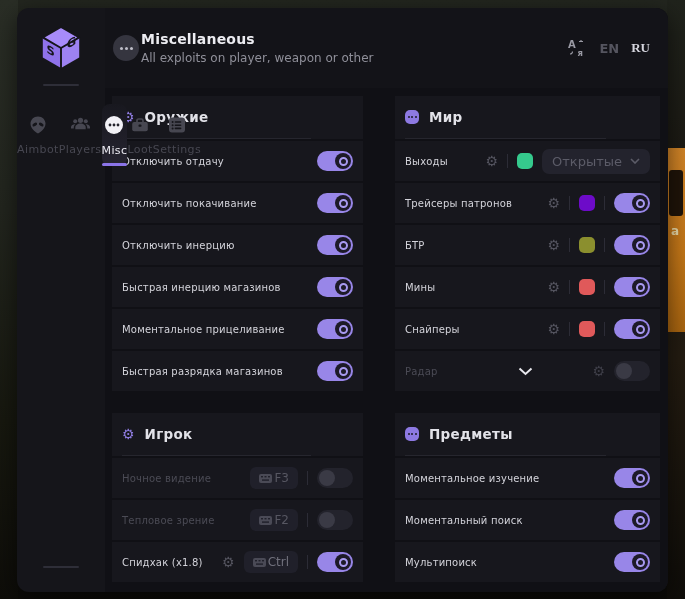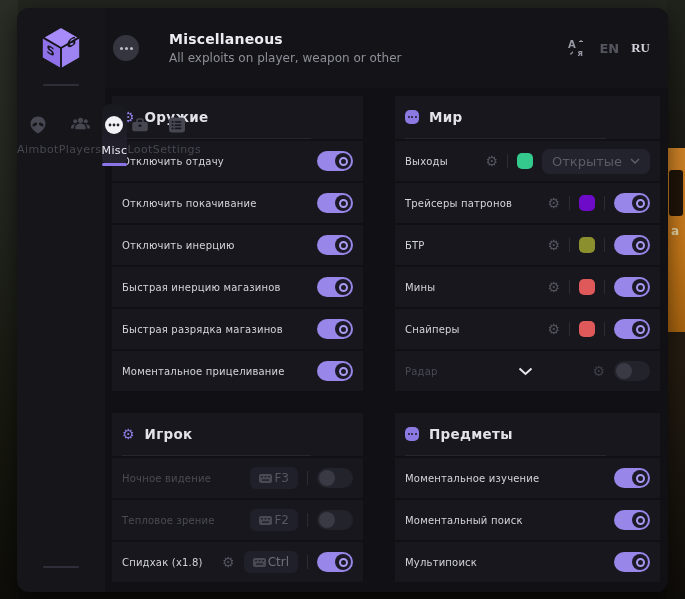--- a/index.html
+++ b/index.html
@@ -33,21 +33,21 @@
   .nav-item .nav-label{font-size:11px;margin-top:8px;letter-spacing:.4px;}
   .nav-item svg{display:block;}
   .nav-item.active{background:linear-gradient(180deg,#18181f 0%,#262430 100%);color:#ecebf2;}
   .nav-item.active::after{content:"";position:absolute;left:0;right:0;bottom:0;height:3px;
     background:#8b74e8;border-radius:2px;}
   
   .main{flex:1;display:flex;flex-direction:column;background:#101015;}
   .header{height:80px;flex:0 0 80px;display:flex;align-items:center;padding:0 18px 0 8px;background:#131318;}
   .h-icon{width:26px;height:26px;border-radius:50%;background:#35353f;display:flex;align-items:center;justify-content:center;gap:2px;flex:0 0 26px;}
   .h-icon i{width:3px;height:3px;border-radius:50%;background:#bdbdc7;display:block;}
-  .h-text{margin-left:30px;}
+  .h-text{margin-left:2px;}
   .h-title{font-size:14px;font-weight:700;color:#ececf1;letter-spacing:.2px;}
   .h-sub{font-size:12px;color:#8f8f99;margin-top:4px;}
   .lang{margin-left:auto;display:flex;align-items:center;gap:12px;}
   .lang .tr-icon{color:#9a9aa4;}
   .lang-en{font-size:13px;font-weight:600;color:#55555f;cursor:pointer;}
   .lang-ru{font-size:13px;font-weight:700;color:#d4d4dc;cursor:pointer;font-family:Liberation Serif, serif;}
   
   .content{flex:1;display:flex;gap:32px;padding:8px 8px 0 7px;}
   .col{display:flex;flex-direction:column;gap:20px;}
   .col.left{width:251px;}
@@ -229,29 +229,29 @@
           </div>
           <div class="row">
             <span class="row-label">Быстрая инерцию магазинов</span>
             <div class="ctrl">
                 <div class="toggle on">
                   <div class="knob"></div>
                 </div>
               </div>
           </div>
           <div class="row">
+            <span class="row-label">Моментальное прицеливание</span>
+            <div class="ctrl">
+                <div class="toggle on">
+                  <div class="knob"></div>
+                </div>
+              </div>
+          </div>
+          <div class="row">
             <span class="row-label">Быстрая разрядка магазинов</span>
-            <div class="ctrl">
-                <div class="toggle on">
-                  <div class="knob"></div>
-                </div>
-              </div>
-          </div>
-          <div class="row">
-            <span class="row-label">Моментальное прицеливание</span>
             <div class="ctrl">
                 <div class="toggle on">
                   <div class="knob"></div>
                 </div>
               </div>
           </div>
         </div>
 
         <div class="card">
           <div class="sec-head">

